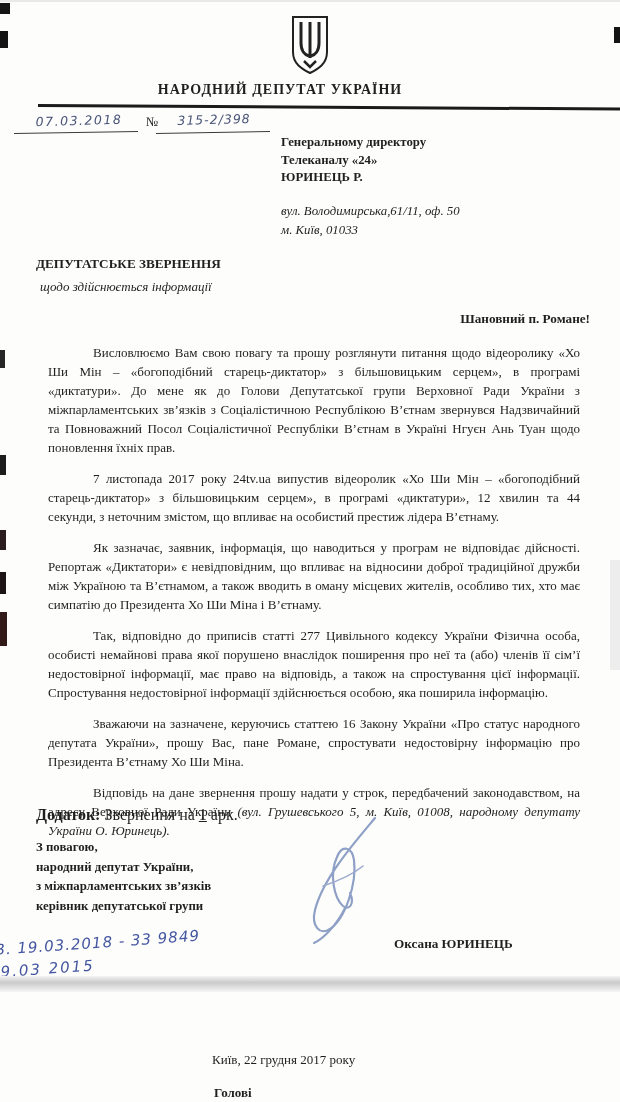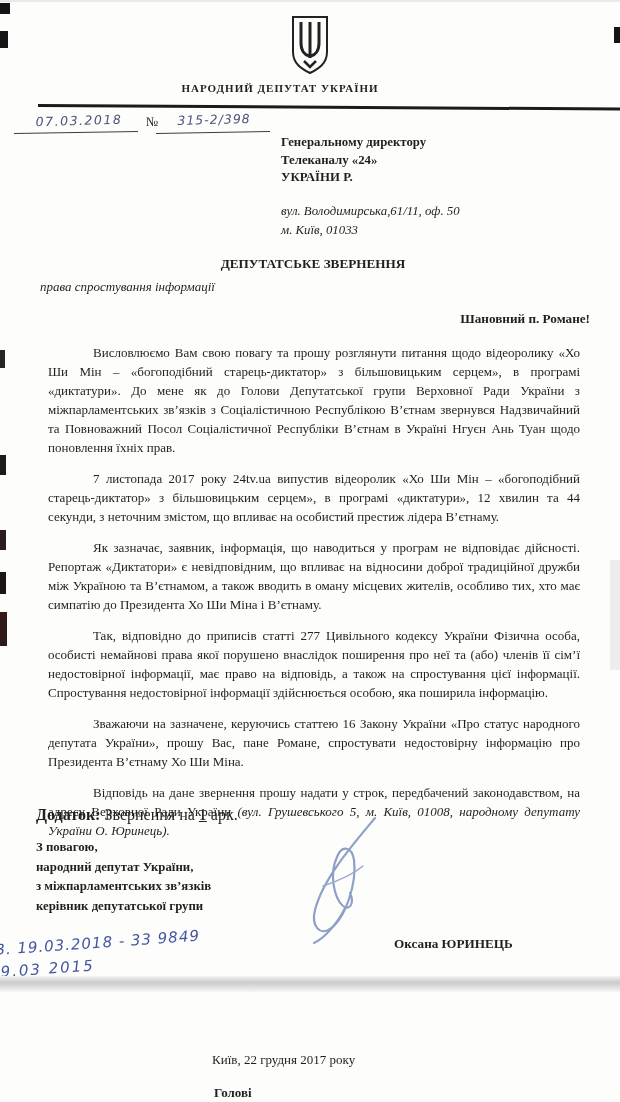--- a/index.html
+++ b/index.html
@@ -23,21 +23,21 @@
   .art.a5{left:0;top:530px;width:6px;height:20px;background:#2a1c1c;}
   .art.a6{left:0;top:572px;width:6px;height:22px;background:#1d1414;}
   .art.a7{left:0;top:612px;width:7px;height:34px;background:#321a18;}
   .art.a8{left:614px;top:27px;width:6px;height:16px;}
   .shade-right{position:absolute;right:0;top:560px;width:10px;height:110px;background:#ededed;}
 
   
   .emblem{position:absolute;left:290px;top:16px;width:40px;height:58px;}
   .org-title{
     position:absolute;left:0;top:82px;width:560px;
-    text-align:center;font-weight:bold;font-size:11px;letter-spacing:1px;
+    text-align:center;font-weight:bold;font-size:14px;letter-spacing:1px;
   }
   .head-rule{position:absolute;left:38px;top:104px;right:0;height:3px;background:#1b1b1b;transform:rotate(0.35deg);transform-origin:left center;}
 
   
   .hw{font-family:"DejaVu Sans", sans-serif;font-style:italic;}
   .ref-date{
     position:absolute;left:20px;top:113px;width:118px;text-align:center;
     font-size:12.5px;letter-spacing:1.5px;color:#4a5578;transform:rotate(-1.5deg);
   }
   .ref-date-line{position:absolute;left:14px;top:132px;width:124px;border-bottom:1.6px solid #3c3c3c;transform:rotate(-1deg);}
@@ -46,21 +46,21 @@
     position:absolute;left:160px;top:112px;width:108px;text-align:center;
     font-size:12.5px;letter-spacing:1px;color:#4a5578;transform:rotate(-1.5deg);
   }
   .ref-number-line{position:absolute;left:156px;top:132px;width:114px;border-bottom:1.6px solid #3c3c3c;transform:rotate(-1deg);}
 
   
   .addr{position:absolute;left:281px;top:134px;font-weight:bold;font-size:12.8px;line-height:17.5px;}
   .addr-street{position:absolute;left:281px;top:202px;font-style:italic;font-size:12.8px;line-height:18.5px;}
 
   
-  .subj-title{position:absolute;left:36px;top:256px;width:554px;text-align:center;font-weight:bold;font-size:13.2px;}
+  .subj-title{position:absolute;left:36px;top:256px;width:554px;text-align:left;font-weight:bold;font-size:13.2px;}
   .subj-sub{position:absolute;left:40px;top:279px;font-style:italic;font-size:13px;}
 
   .salutation{position:absolute;left:36px;top:311px;width:554px;text-align:right;font-weight:bold;font-size:13.2px;}
 
   
   .body-text{position:absolute;left:36px;top:331px;width:556px;font-size:13px;line-height:19px;text-align:justify;}
   .body-text p{margin:12px;text-indent:45px;}
   .it{font-style:italic;}
 
   
@@ -113,29 +113,29 @@
 
   <div class="ref-date hw">07.03.2018</div>
   <div class="ref-date-line"></div>
   <div class="ref-no-label">№</div>
   <div class="ref-number hw">315-2/398</div>
   <div class="ref-number-line"></div>
 
   <div class="addr">
     <div>Генеральному директору</div>
     <div>Телеканалу «24»</div>
-    <div>УКРАЇНИ Р.</div>
+    <div>ЮРИНЕЦЬ Р.</div>
   </div>
   <div class="addr-street">
     <div>вул. Володимирська,61/11, оф. 50</div>
     <div>м. Київ, 01033</div>
   </div>
 
   <div class="subj-title">ДЕПУТАТСЬКЕ ЗВЕРНЕННЯ</div>
-  <div class="subj-sub">права спростування інформації</div>
+  <div class="subj-sub">щодо здійснюється інформації</div>
 
   <div class="salutation">Шановний п. Романе!</div>
 
   <div class="body-text">
     <p>Висловлюємо Вам свою повагу та прошу розглянути питання щодо відеоролику «Хо Ши Мін – «богоподібний старець-диктатор» з більшовицьким серцем», в програмі «диктатури». До мене як до Голови Депутатської групи Верховної Ради України з міжпарламентських зв’язків з Соціалістичною Республікою В’єтнам звернувся Надзвичайний та Повноважний Посол Соціалістичної Республіки В’єтнам в Україні Нгуєн Ань Туан щодо поновлення їхніх прав.</p>
     <p>7 листопада 2017 року 24tv.ua випустив відеоролик «Хо Ши Мін – «богоподібний старець-диктатор» з більшовицьким серцем», в програмі «диктатури», 12 хвилин та 44 секунди, з неточним змістом, що впливає на особистий престиж лідера В’єтнаму.</p>
     <p>Як зазначає, заявник, інформація, що наводиться у програм не відповідає дійсності. Репортаж «Диктатори» є невідповідним, що впливає на відносини доброї традиційної дружби між Україною та В’єтнамом, а також вводить в оману місцевих жителів, особливо тих, хто має симпатію до Президента Хо Ши Міна і В’єтнаму.</p>
     <p>Так, відповідно до приписів статті 277 Цивільного кодексу України Фізична особа, особисті немайнові права якої порушено внаслідок поширення про неї та (або) членів її сім’ї недостовірної інформації, має право на відповідь, а також на спростування цієї інформації. Спростування недостовірної інформації здійснюється особою, яка поширила інформацію.</p>
     <p>Зважаючи на зазначене, керуючись статтею 16 Закону України «Про статус народного депутата України», прошу Вас, пане Романе, спростувати недостовірну інформацію про Президента В’єтнаму Хо Ши Міна.</p>
     <p><span>Відповідь на дане звернення прошу надати у строк, передбачений законодавством, на адресу Верховної Ради України </span><span class="it">(вул. Грушевського 5, м. Київ, 01008, народному депутату України О. Юринець).</span></p>

